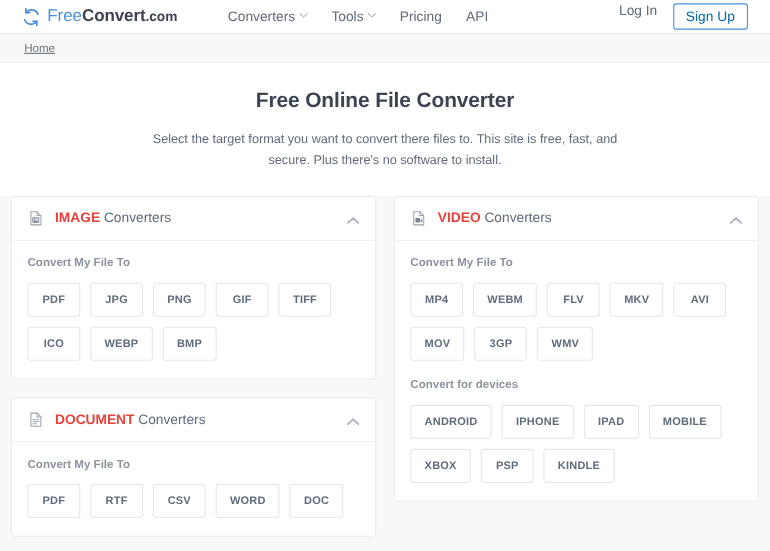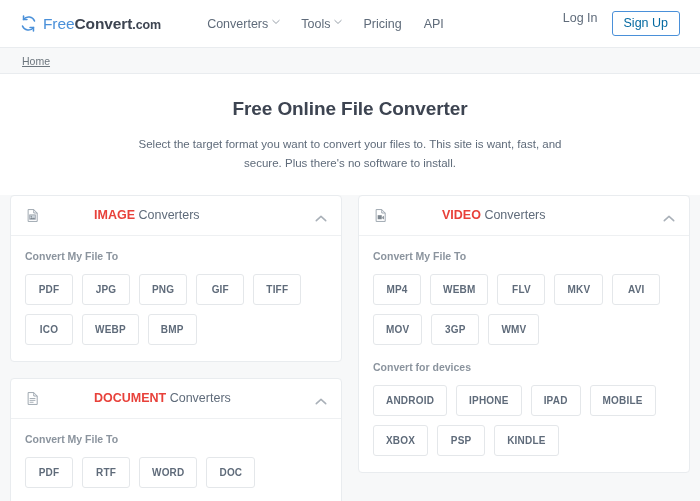--- a/index.html
+++ b/index.html
@@ -12,21 +12,21 @@
 
   body {
     font-family: "Liberation Sans", sans-serif;
     background: #f7f8f9;
     color: #495057;
     -webkit-font-smoothing: antialiased;
   }
 
   
   .header {
-    height: 48px;
+    height: 31px;
     background: #ffffff;
     border-bottom: 1px solid #e9ecef;
     display: flex;
     align-items: center;
     padding: 0 20px;
   }
 
   .logo {
     display: flex;
     align-items: center;
@@ -142,21 +142,21 @@
     border-radius: 4px;
   }
   .card-header {
     display: flex;
     align-items: center;
     padding: 12px 14px;
     border-bottom: 1px solid #eef0f2;
     cursor: pointer;
   }
   .card-icon { width: 15px; height: 15px; flex: none; margin-right: 10px; display: block; }
-  .card-title { font-size: 12.5px; color: #5f6b7a; margin-left: 44px; }
+  .card-title { font-size: 12.5px; color: #5f6b7a; }
   .card-title .cat { color: #e8413a; font-weight: 700; }
   .chevron { margin-left: auto; width: 12px; height: 12px; display: block; }
 
   .card-body { padding: 14px 14px 16px; }
   .section-label {
     font-size: 10.5px;
     font-weight: 700;
     color: #8b949e;
     margin-bottom: 12px;
   }
@@ -230,21 +230,21 @@
     <button class="signup-btn">Sign Up</button>
   </div>
 </div>
 
 <div class="breadcrumb-bar">
   <span class="breadcrumb-link">Home</span>
 </div>
 
 <div class="hero">
   <h1 class="hero-title">Free Online File Converter</h1>
-  <p class="hero-sub">Select the target format you want to convert your files to. This site is want, fast, and secure. Plus there's no software to install.</p>
+  <p class="hero-sub">Select the target format you want to convert there files to. This site is free, fast, and secure. Plus there's no software to install.</p>
 </div>
 
 <div class="content">
 
   <div class="column">
 
     <div class="card">
       <div class="card-header">
         <span>
           <svg class="card-icon" viewBox="0 0 24 24" fill="none">
@@ -291,20 +291,21 @@
           <svg viewBox="0 0 14 9" width="12" height="9">
               <path d="M1.5 7L7 2L12.5 7" stroke="#a9b0b8" stroke-width="1.8" fill="none" stroke-linecap="round" stroke-linejoin="round"></path>
             </svg>
         </span>
       </div>
       <div class="card-body">
         <div class="section-label">Convert My File To</div>
         <div class="chips">
           <button class="chip">PDF</button>
           <button class="chip">RTF</button>
+          <button class="chip">CSV</button>
           <button class="chip">WORD</button>
           <button class="chip">DOC</button>
         </div>
       </div>
     </div>
 
   </div>
 
   <div class="column">
 

